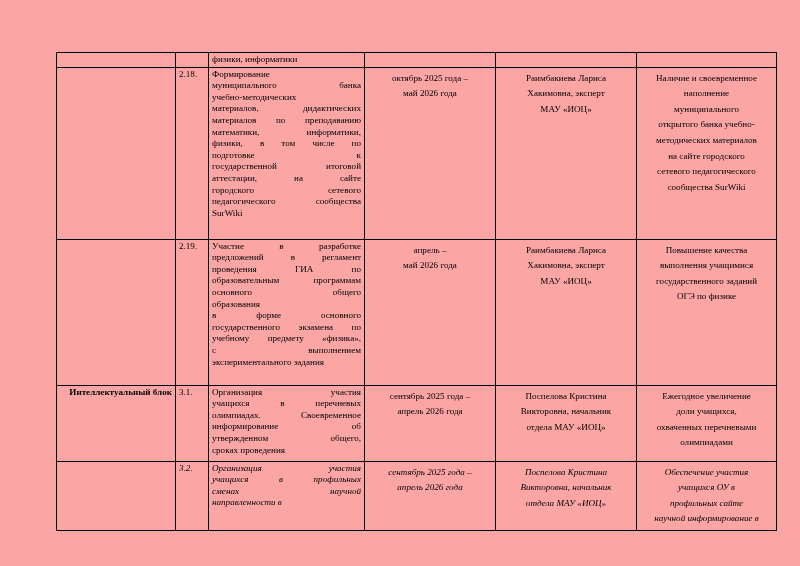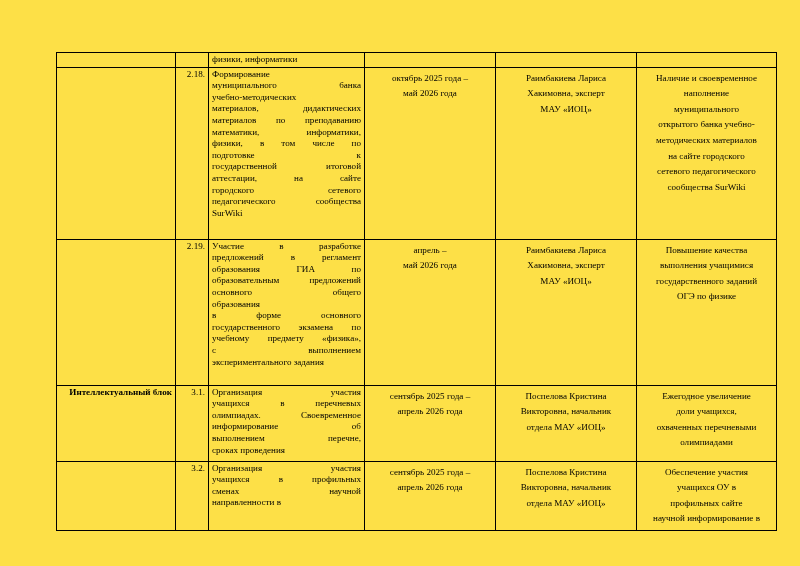--- a/index.html
+++ b/index.html
@@ -11,21 +11,21 @@
     width: 800px;
     height: 566px;
     font-family: "Liberation Serif", "DejaVu Serif", serif;
     color: #000000;
     overflow: hidden;
   }
   .page {
     position: relative;
     width: 800px;
     height: 566px;
-    background: #fde047;
+    background: #fca5a5;
   }
   .doc-table {
     position: absolute;
     left: 56px;
     top: 52px;
     width: 688px;
     border-collapse: collapse;
     table-layout: fixed;
   }
   .doc-table td {
@@ -43,21 +43,21 @@
   col.c-date    { width: 131px; }
   col.c-resp    { width: 141px; }
   col.c-result  { width: 140px; }
 
   .cell-block {
     text-align: right;
     font-weight: bold;
     padding-top: 3px;
   }
   .cell-num {
-    text-align: right;
+    text-align: left;
     margin-top: 8px;
   }
   .cell-desc {
     text-align: justify;
     text-align-last: justify;
     -moz-text-align-last: justify;
     hyphens: none;
   }
   .cell-center {
     text-align: center;
@@ -138,22 +138,22 @@
             <p class="center-para">сетевого педагогического</p>
             <p class="center-para">сообщества SurWiki</p>
           </td>
         </tr>
         <tr style="height: 146px;">
           <td class="cell-block"></td>
           <td class="cell-num">2.19.</td>
           <td class="cell-desc">
             <p class="justify-para">Участие в разработке</p>
             <p class="justify-para">предложений в регламент</p>
-            <p class="justify-para">образования ГИА по</p>
-            <p class="justify-para">образовательным предложений</p>
+            <p class="justify-para">проведения ГИА по</p>
+            <p class="justify-para">образовательным программам</p>
             <p class="justify-para">основного общего</p>
             <p class="justify-para">образования</p>
             <p class="justify-para">в форме основного</p>
             <p class="justify-para">государственного экзамена по</p>
             <p class="justify-para">учебному предмету «физика»,</p>
             <p class="justify-para">с выполнением</p>
             <p class="justify-para final">экспериментального задания</p>
           </td>
           <td class="cell-center">
             <p class="center-para">апрель –</p>
@@ -172,40 +172,40 @@
           </td>
         </tr>
         <tr style="height: 76px;">
           <td class="cell-block">Интеллектуальный блок</td>
           <td class="cell-num">3.1.</td>
           <td class="cell-desc">
             <p class="justify-para">Организация участия</p>
             <p class="justify-para">учащихся в перечневых</p>
             <p class="justify-para">олимпиадах. Своевременное</p>
             <p class="justify-para">информирование об</p>
-            <p class="justify-para">выполнением перечне,</p>
+            <p class="justify-para">утвержденном общего,</p>
             <p class="justify-para final">сроках проведения</p>
           </td>
           <td class="cell-center">
             <p class="center-para">сентябрь 2025 года –</p>
             <p class="center-para">апрель 2026 года</p>
           </td>
           <td class="cell-center">
             <p class="center-para">Поспелова Кристина</p>
             <p class="center-para">Викторовна, начальник</p>
             <p class="center-para">отдела МАУ «ИОЦ»</p>
           </td>
           <td class="cell-center">
             <p class="center-para">Ежегодное увеличение</p>
             <p class="center-para">доли учащихся,</p>
             <p class="center-para">охваченных перечневыми</p>
             <p class="center-para">олимпиадами</p>
           </td>
         </tr>
-        <tr style="height: 57px;">
+        <tr style="height: 57px; font-style: italic;">
           <td class="cell-block"></td>
           <td class="cell-num">3.2.</td>
           <td class="cell-desc">
             <p class="justify-para">Организация участия</p>
             <p class="justify-para">учащихся в профильных</p>
             <p class="justify-para">сменах научной</p>
             <p class="justify-para final">направленности в</p>
           </td>
           <td class="cell-center">
             <p class="center-para">сентябрь 2025 года –</p>

